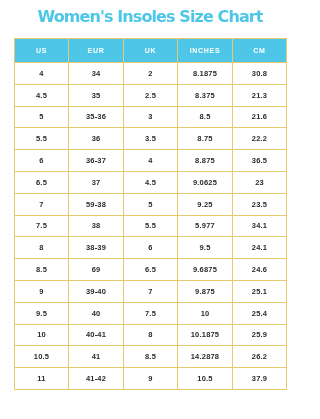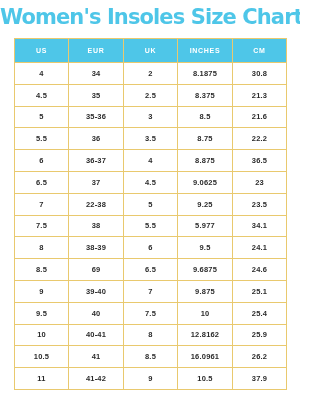--- a/index.html
+++ b/index.html
@@ -20,21 +20,21 @@
     background: #ffffff;
     box-sizing: border-box;
   }
   .chart-title {
     position: absolute;
     left: 0;
     top: 5px;
     width: 300px;
     text-align: center;
     font-family: "DejaVu Sans", sans-serif;
-    font-size: 21px;
+    font-size: 16px;
     line-height: 24px;
     font-weight: bold;
     color: #4ec6e8;
     letter-spacing: -0.9px;
     white-space: nowrap;
     -webkit-font-smoothing: antialiased;
   }
   .table-wrap {
     position: absolute;
     left: 14px;
@@ -145,21 +145,21 @@
           </tr>
           <tr>
             <td>6.5</td>
             <td>37</td>
             <td>4.5</td>
             <td>9.0625</td>
             <td>23</td>
           </tr>
           <tr>
             <td>7</td>
-            <td>22-38</td>
+            <td>59-38</td>
             <td>5</td>
             <td>9.25</td>
             <td>23.5</td>
           </tr>
           <tr>
             <td>7.5</td>
             <td>38</td>
             <td>5.5</td>
             <td>5.977</td>
             <td>34.1</td>
@@ -189,28 +189,28 @@
             <td>9.5</td>
             <td>40</td>
             <td>7.5</td>
             <td>10</td>
             <td>25.4</td>
           </tr>
           <tr>
             <td>10</td>
             <td>40-41</td>
             <td>8</td>
-            <td>12.8162</td>
+            <td>10.1875</td>
             <td>25.9</td>
           </tr>
           <tr>
             <td>10.5</td>
             <td>41</td>
             <td>8.5</td>
-            <td>16.0961</td>
+            <td>14.2878</td>
             <td>26.2</td>
           </tr>
           <tr>
             <td>11</td>
             <td>41-42</td>
             <td>9</td>
             <td>10.5</td>
             <td>37.9</td>
           </tr>
         </tbody>

